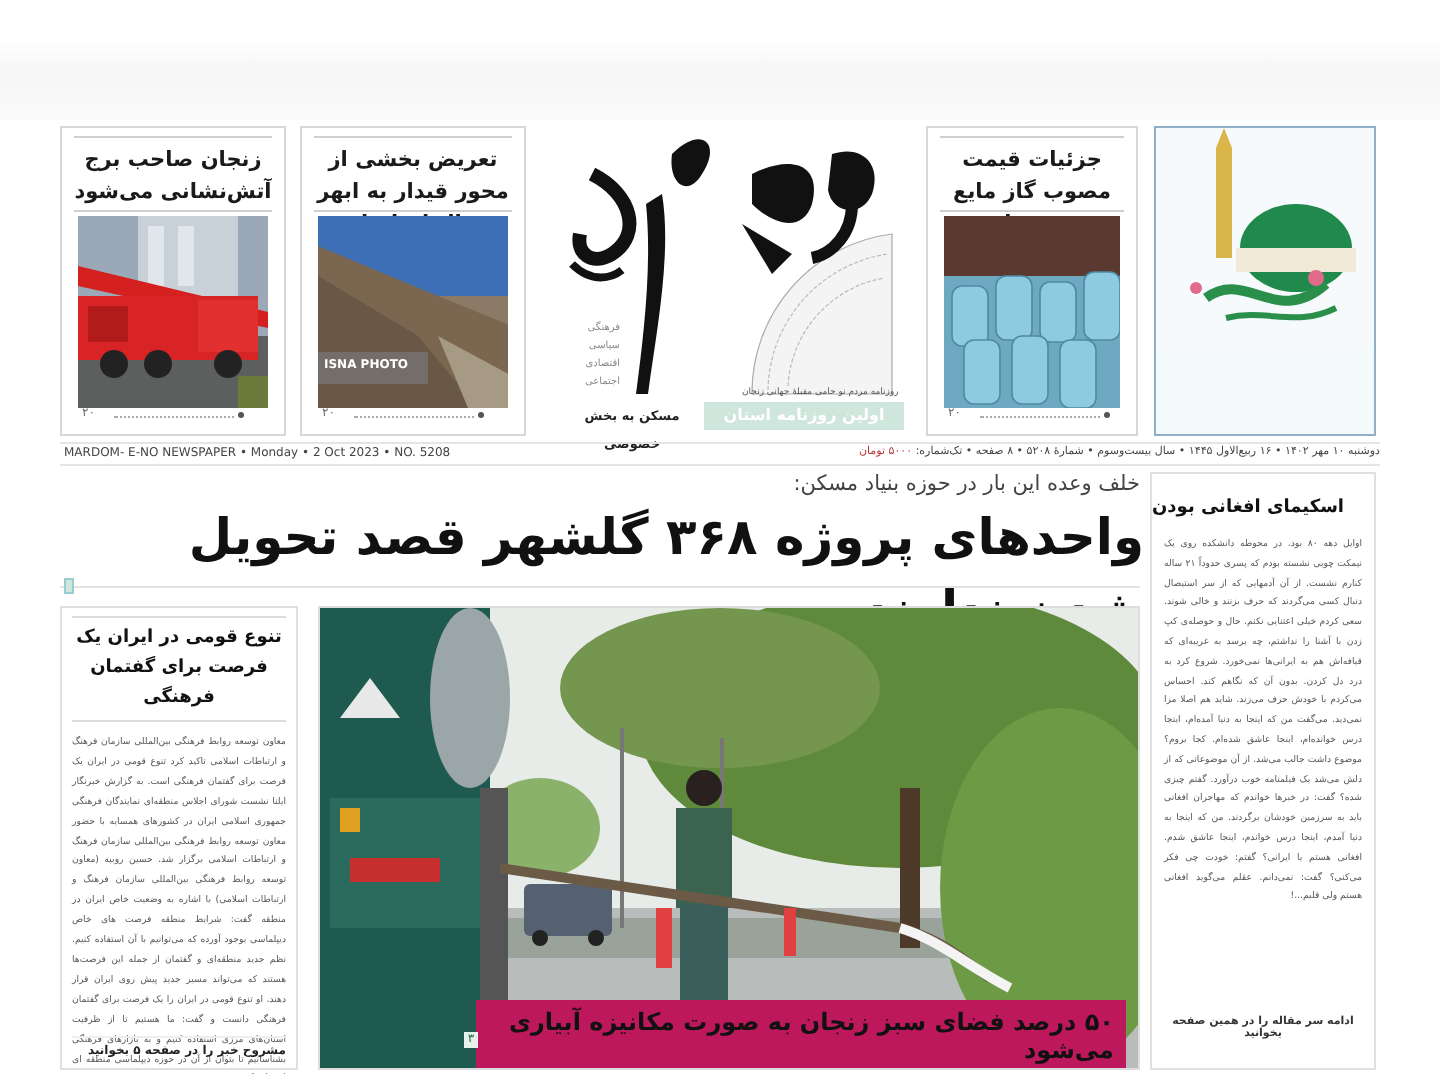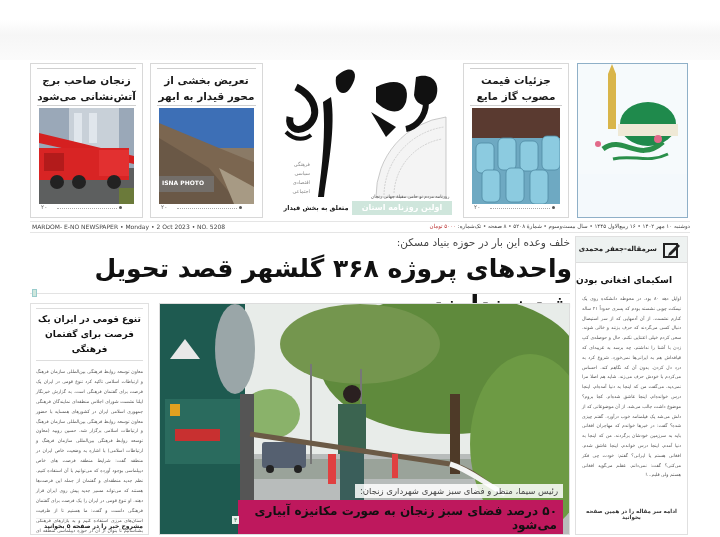--- a/index.html
+++ b/index.html
@@ -129,21 +129,21 @@
   </svg>
   <div class="cats">
     <div>فرهنگی</div>
     <div>سیاسی</div>
     <div>اقتصادی</div>
     <div>اجتماعی</div>
   </div>
   <div class="sub">روزنامه مردم نو حامی مقبلهٔ جهانی زنجان</div>
   <div class="tag">
     <div class="green">اولین روزنامه استان زنجان</div>
-    <div class="priv">متعلق به بخش قیدار</div>
+    <div class="priv">مسکن به بخش خصوصی</div>
   </div>
 </div>
 
 <div class="teaser" style="left:463px; width:106px;">
   <div class="head">جزئیات قیمت مصوب گاز مایع در زنجان</div>
   <div class="photo">
     <svg width="90" height="96" viewBox="0 0 90 96">
       <rect width="90" height="96" fill="#5a3a30"></rect>
       <rect y="30" width="90" height="66" fill="#6ea9c2"></rect>
       <g fill="#8ccbe0" stroke="#4f8aa3" stroke-width="0.8">
@@ -224,29 +224,21 @@
     <rect x="178" y="100" width="28" height="50" fill="#3b6450"></rect>
     <circle cx="192" cy="90" r="9" fill="#2a2020"></circle>
     <rect x="180" y="148" width="24" height="60" fill="#3a5e5a"></rect>
 
     <path d="M90,130 L290,160 C310,165 320,175 335,185" fill="none" stroke="#6b5a46" stroke-width="5"></path>
     <path d="M290,160 C310,166 325,180 345,190" fill="none" stroke="#f4f4f4" stroke-width="5"></path>
 
     <rect x="168" y="150" width="8" height="30" fill="#e04040"></rect>
     <rect x="232" y="150" width="6" height="24" fill="#e04040"></rect>
   </svg>
-  <div class="caption-kicker">رئیس سیما، منظر و فضای سبز شهری شهرداری زنجان:</div>
   <div class="caption-title">۵۰ درصد فضای سبز زنجان به صورت مکانیزه آبیاری می‌شود</div>
   <div class="caption-pg">۳</div>
 </div>
 
 <div class="edit-col">
-  <div class="hdr">
-    <svg class="pen" viewBox="0 0 18 18">
-      <rect x="1" y="3" width="13" height="13" fill="none" stroke="#222" stroke-width="2"></rect>
-      <path d="M6,12 L15,3 L17,5 L8,14 L5,15 Z" fill="#222"></path>
-    </svg>
-    <span class="author">سرمقاله-جعفر محمدی</span>
-  </div>
   <div class="title">اسکیمای افغانی بودن</div>
   <div class="body">اوایل دهه ۸۰ بود. در محوطه دانشکده روی یک نیمکت چوبی نشسته بودم که پسری حدوداً ۲۱ ساله کنارم نشست. از آن آدمهایی که از سر استیصال دنبال کسی می‌گردند که حرف بزنند و خالی شوند. سعی کردم خیلی اعتنایی نکنم. حال و حوصله‌ی کپ زدن با آشنا را نداشتم، چه برسد به غریبه‌ای که قیافه‌اش هم به ایرانی‌ها نمی‌خورد. شروع کرد به درد دل کردن. بدون آن که نگاهم کند. احساس می‌کردم با خودش حرف می‌زند. شاید هم اصلا مرا نمی‌دید. می‌گفت من که اینجا به دنیا آمده‌ام، اینجا درس خوانده‌ام، اینجا عاشق شده‌ام. کجا بروم؟ موضوع داشت جالب می‌شد. از آن موضوعاتی که از دلش می‌شد یک فیلمنامه خوب درآورد. گفتم چیزی شده؟ گفت: در خبرها خواندم که مهاجران افغانی باید به سرزمین خودشان برگردند. من که اینجا به دنیا آمدم، اینجا درس خواندم، اینجا عاشق شدم. افغانی هستم یا ایرانی؟ گفتم: خودت چی فکر می‌کنی؟ گفت: نمی‌دانم. عقلم می‌گوید افغانی هستم ولی قلبم...!</div>
   <div class="more">ادامه سر مقاله را در همین صفحه بخوانید</div>
 </div>
 
 </body></html>

